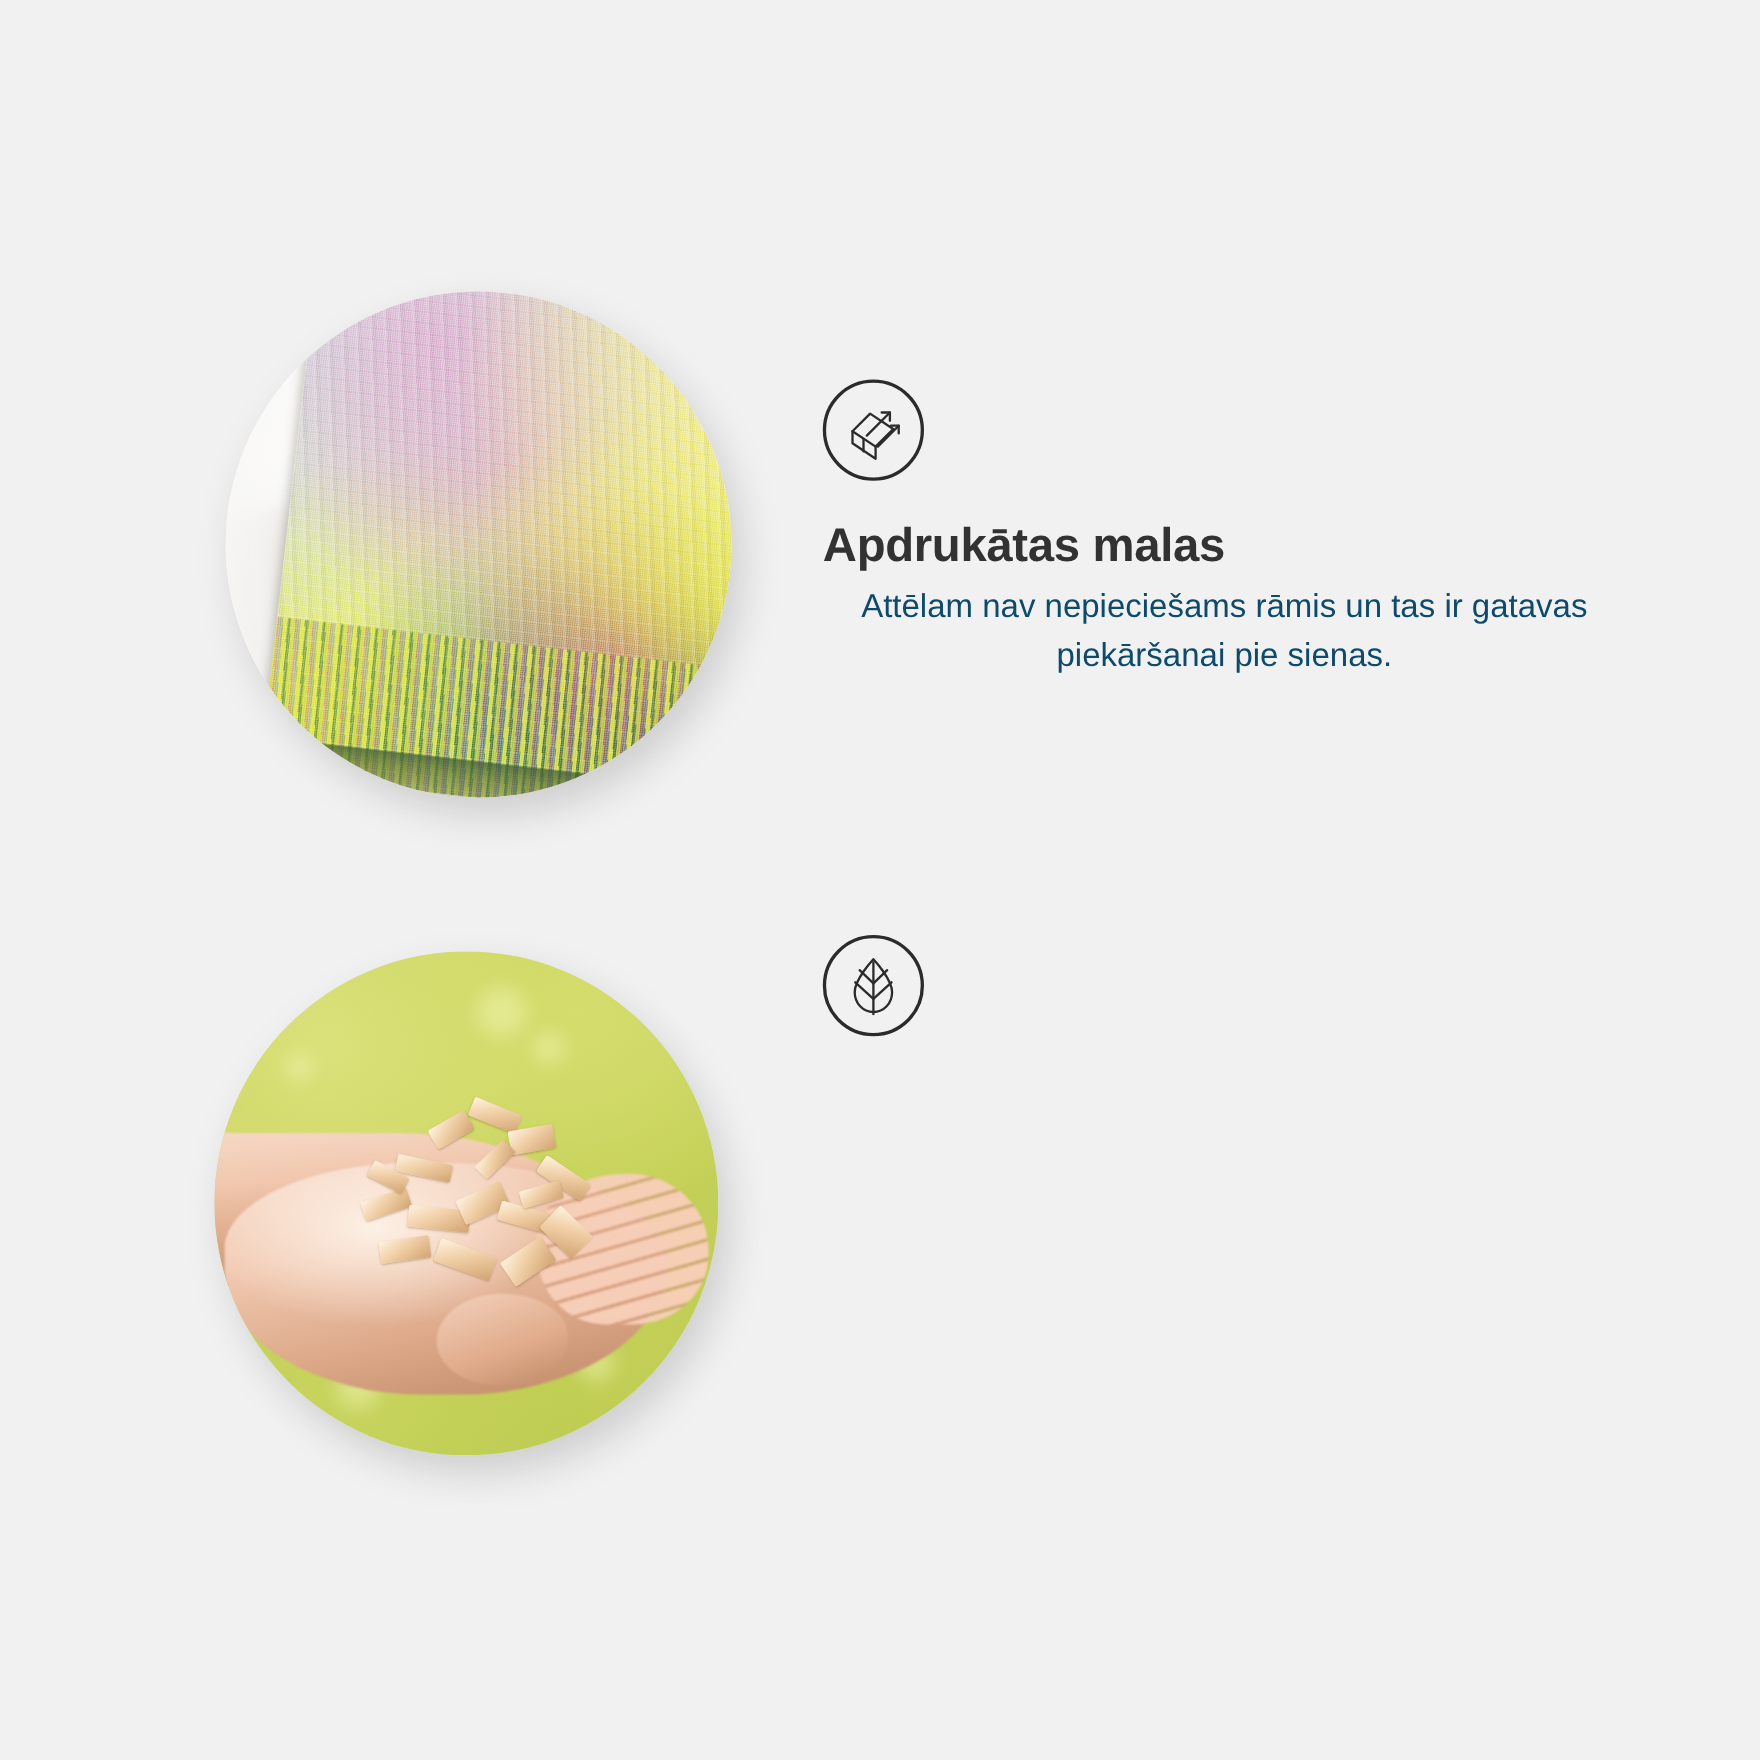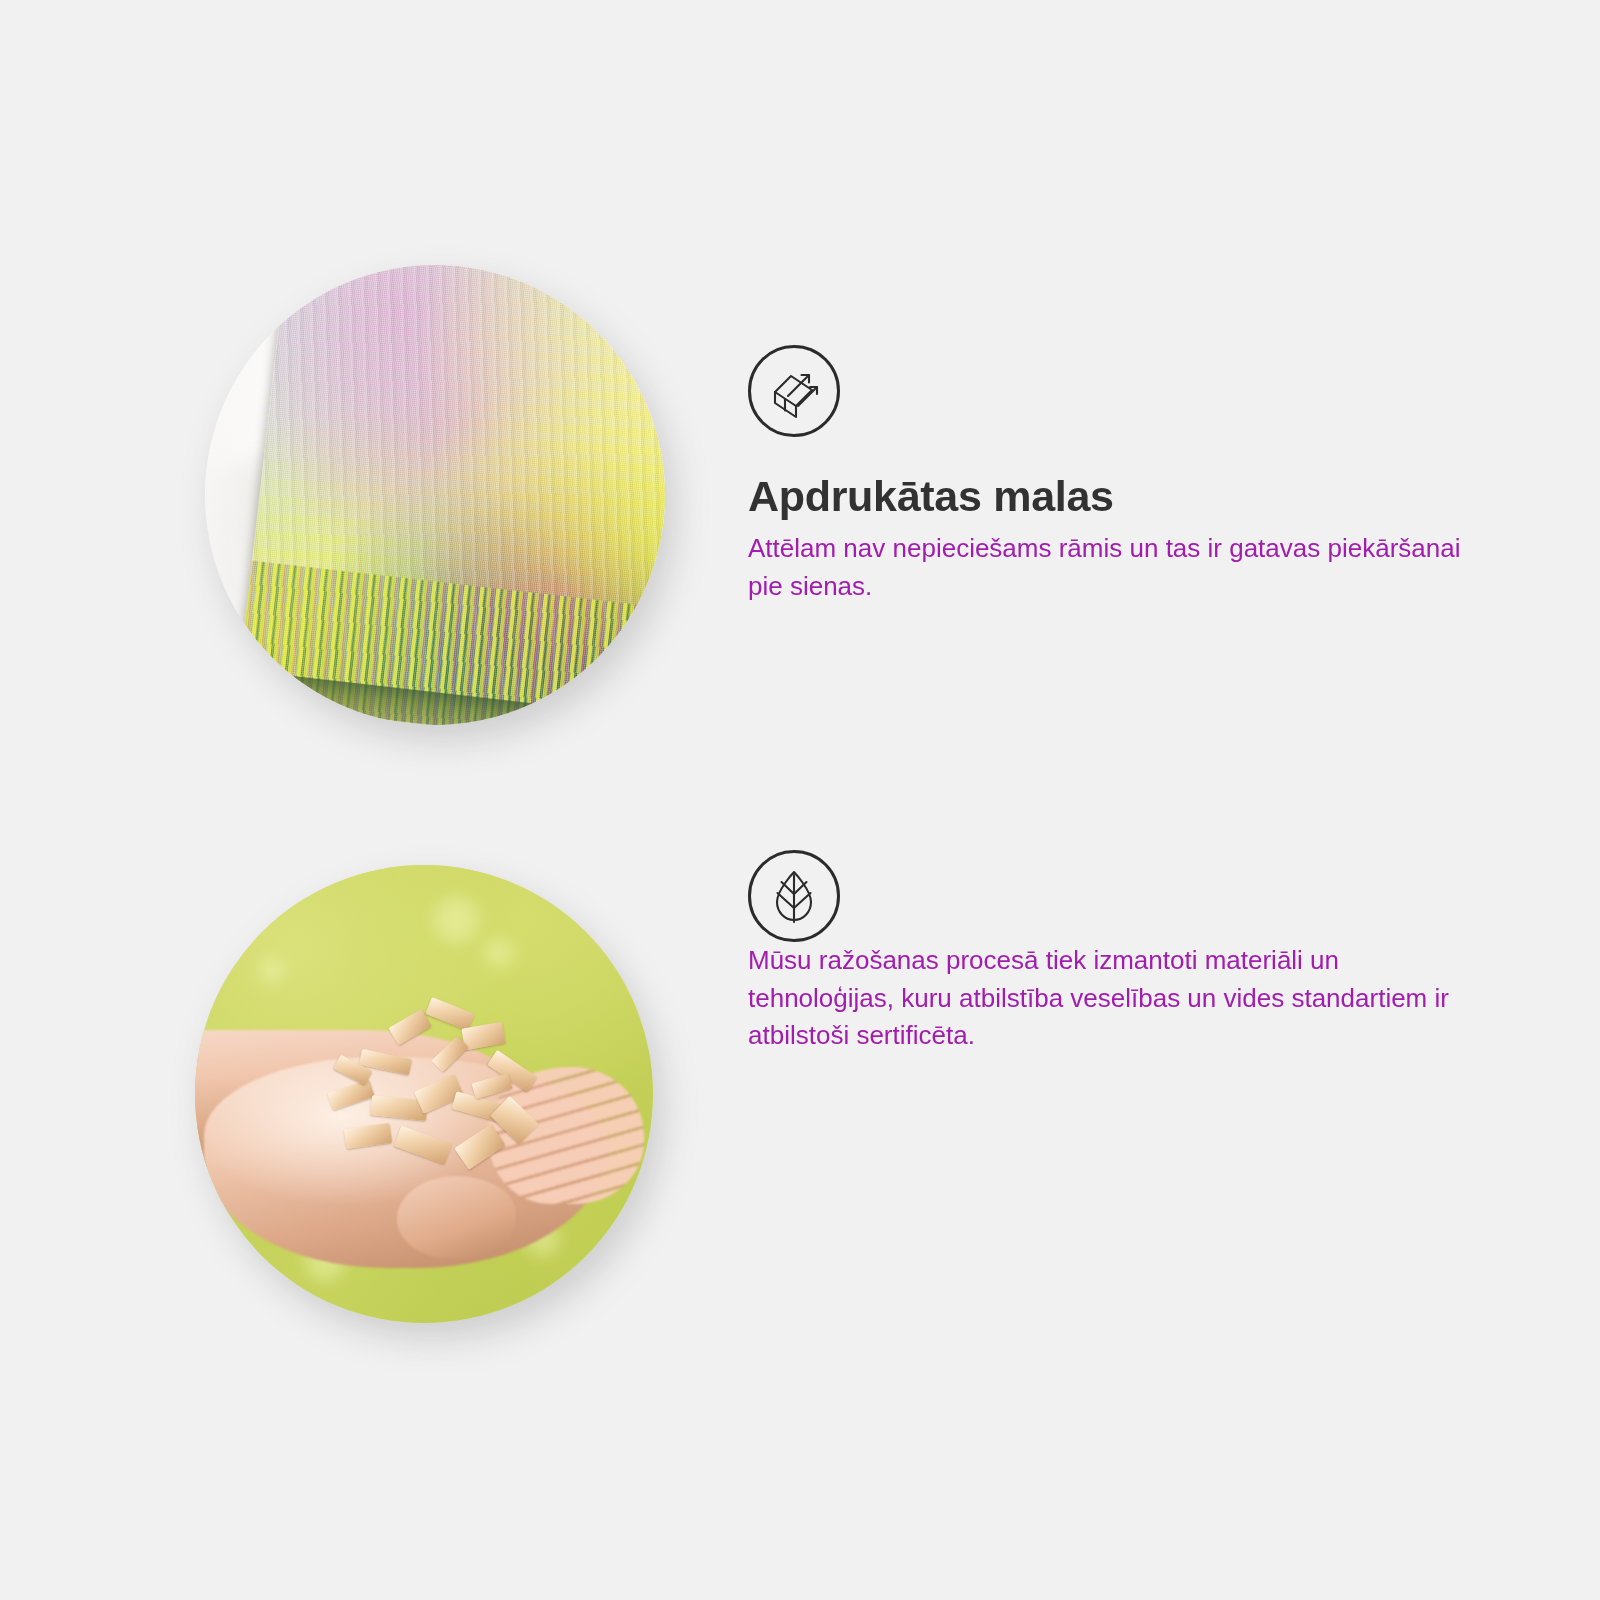--- a/index.html
+++ b/index.html
@@ -253,24 +253,25 @@
   .feat-title {
     margin: 36px 0 10px 0;
     font-size: 43px;
     font-weight: bold;
     color: #323232;
     letter-spacing: -0.3px;
     line-height: 1.1;
   }
   .feat-desc {
     margin: 0;
-    font-size: 26px;
-    color: #a21caf;
+    font-size: 30px;
+    color: #0c4a6e;
     line-height: 1.45;
     max-width: 730px;
+    text-align: center;
   }
   .text-a { margin-left: 48px; margin-top: 95px; }
   .text-b { margin-left: 48px; margin-top: 0px; }
 </style>
 </head>
 <body>
 
 <div class="page">
 
   <div class="feature feature-a">
@@ -349,17 +350,16 @@
       <div class="icon-circle">
         <svg width="58" height="58" viewBox="0 0 58 58" fill="none" stroke="#2b2b2b" stroke-width="2.1" stroke-linecap="round" stroke-linejoin="round">
           <path d="M29 5 C29 5 46 23 46 35 C46 45 38.4 53 29 53 C19.6 53 12 45 12 35 C12 23 29 5 29 5 Z"></path>
           <path d="M29 8 L29 55"></path>
           <path d="M29 27 L41.5 15"></path>
           <path d="M29 27 L16.5 15"></path>
           <path d="M29 41 L45.5 26"></path>
           <path d="M29 41 L12.5 26"></path>
         </svg>
       </div>
-      <p class="feat-desc">Mūsu ražošanas procesā tiek izmantoti materiāli un tehnoloģijas, kuru atbilstība veselības un vides standartiem ir atbilstoši sertificēta.</p>
     </div>
   </div>
 
 </div>
 
 </body></html>

